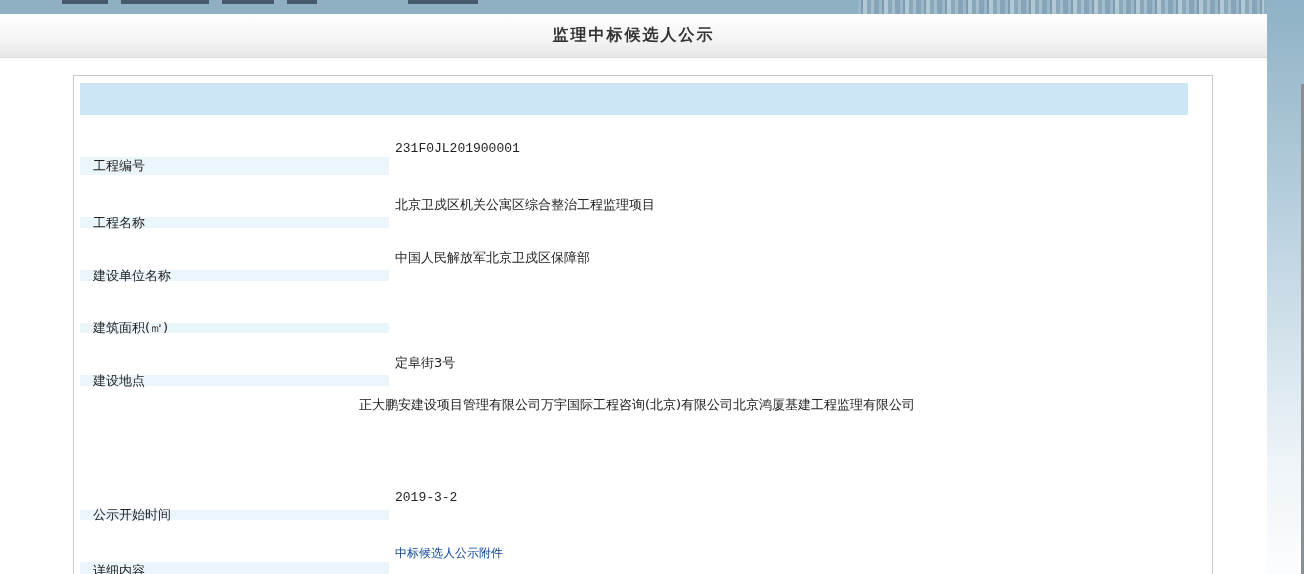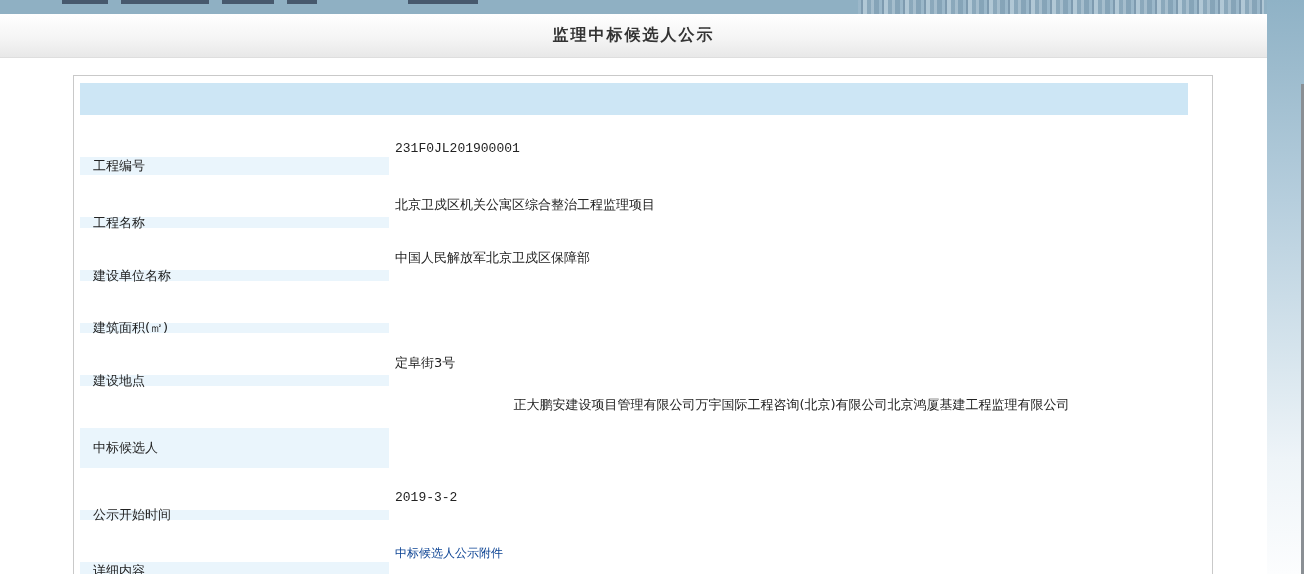--- a/index.html
+++ b/index.html
@@ -105,21 +105,20 @@
       <div class="label">建筑面积(㎡)</div>
       <div class="value"></div>
     </div>
 
     <div class="t-row h47">
       <div class="label">建设地点</div>
       <div class="value">定阜街3号</div>
     </div>
 
     <div class="t-row h76">
-      <div class="label">中标候选人</div>
       <div class="value multi">
         <div>正大鹏安建设项目管理有限公司</div>
         <div>万宇国际工程咨询(北京)有限公司</div>
         <div>北京鸿厦基建工程监理有限公司</div>
       </div>
     </div>
 
     <div class="t-row h46">
       <div class="label">公示开始时间</div>
       <div class="value mono">2019-3-2</div>

